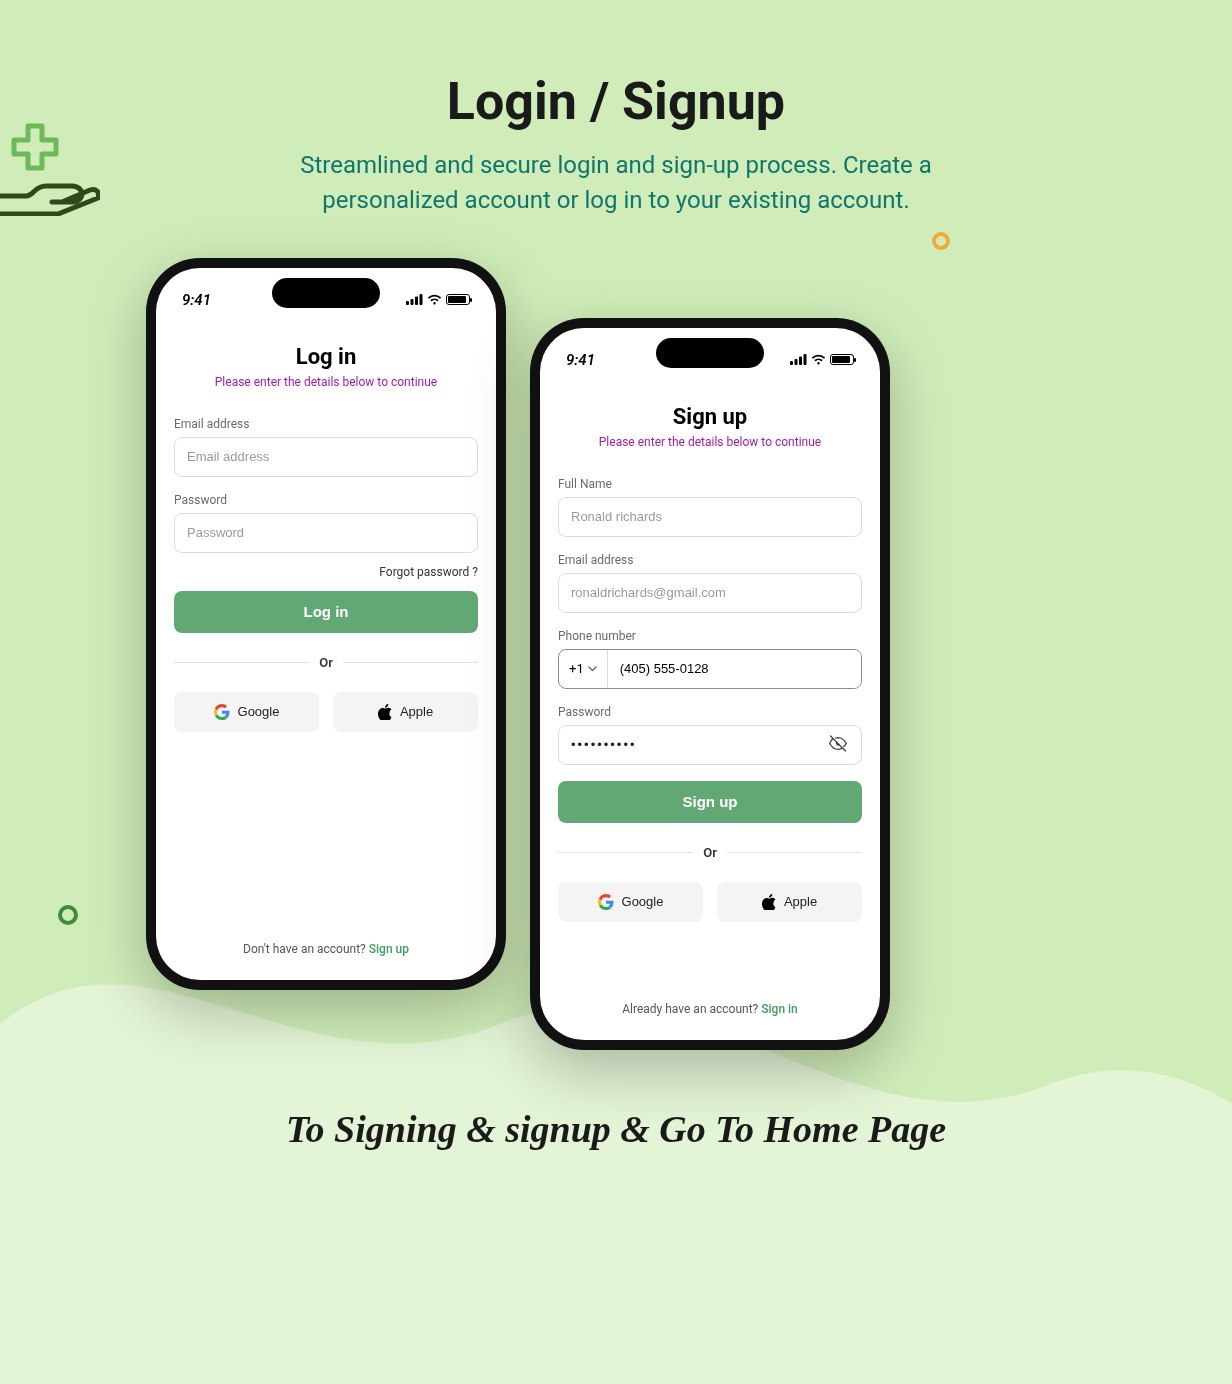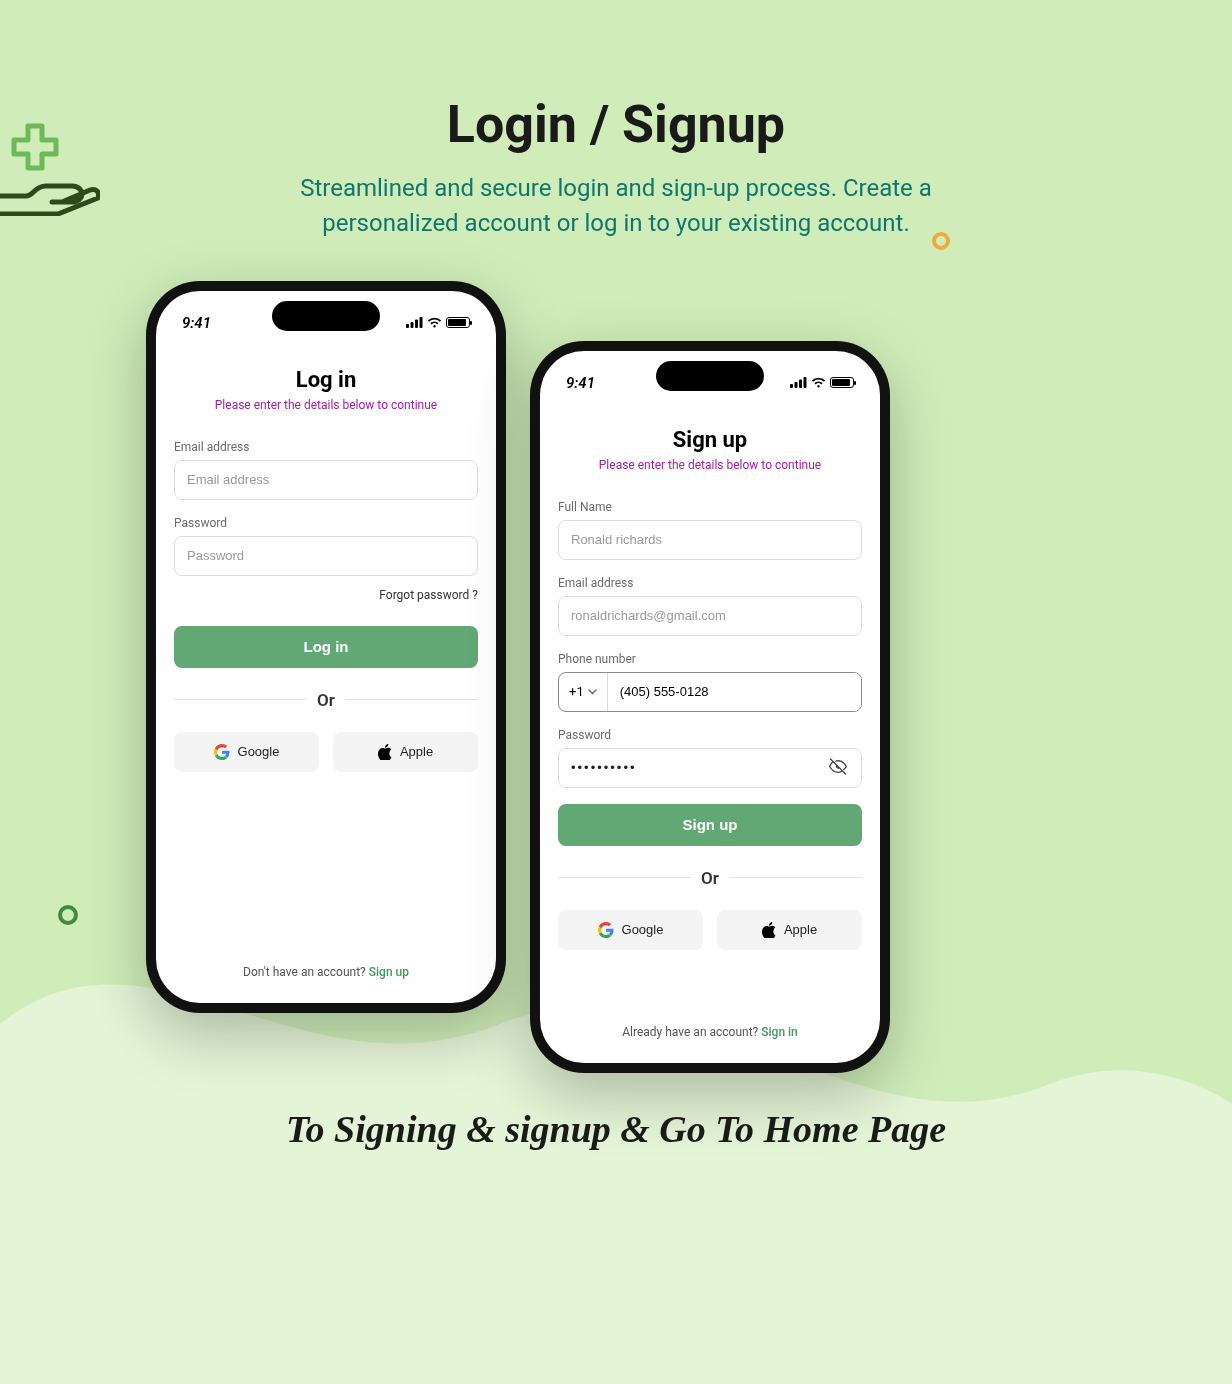--- a/index.html
+++ b/index.html
@@ -9,21 +9,21 @@
     width: 1232px;
     height: 1384px;
     position: relative;
     overflow: hidden;
   }
   .page-title {
     text-align: center;
     font-size: 52px;
     font-weight: 700;
     color: #1a1a1a;
-    padding-top: 94px;
+    padding-top: 71px;
   }
   .page-subtitle {
     text-align: center;
     font-size: 24px;
     color: #0f766e;
     max-width: 700px;
     margin: 16px auto 0;
     line-height: 1.45;
   }
   
@@ -115,29 +115,29 @@
   .form { margin-top:28px; }
   .field-label { font-size:12px; color:#6b6b6b; margin-bottom:6px; display:block; }
   .input {
     width:100%; height:40px;
     border:1px solid #dcdcdc; border-radius:8px;
     padding:0 12px; font-size:13px; color:#222;
     background:#fff;
   }
   .input::placeholder { color:#9a9a9a; }
   .field { margin-bottom:16px; }
-  .forgot { text-align:right; font-size:12px; color:#333; margin-top:-4px; margin-bottom:24px;}
+  .forgot { text-align:right; font-size:12px; color:#333; margin-top:-4px; margin-bottom:12px;}
   .primary-btn {
     width:100%; height:42px; border:none; border-radius:8px;
     background:#62a874; color:#fff; font-size:15px; font-weight:600;
     cursor:pointer;
   }
   .or-row { display:flex; align-items:center; gap:10px; margin:22px 0; }
   .or-row .line{flex:1;height:1px;background:#e2e2e2;}
-  .or-row .or{font-size:17px;font-weight:600;color:#333;}
+  .or-row .or{font-size:13px;font-weight:600;color:#333;}
   .social-row { display:flex; gap:14px;align-items:center; }
   .social-btn {
     flex:1; height:40px; border:none; background:#f4f4f4;
     border-radius:8px; display:flex; align-items:center; justify-content:center;
     gap:8px; font-size:13px; font-weight:500; color:#222; cursor:pointer;
   }
   .footer-link {
     position:absolute; bottom:24px; left:0; width:100%;
     text-align:center; font-size:12px; color:#555;
   }

